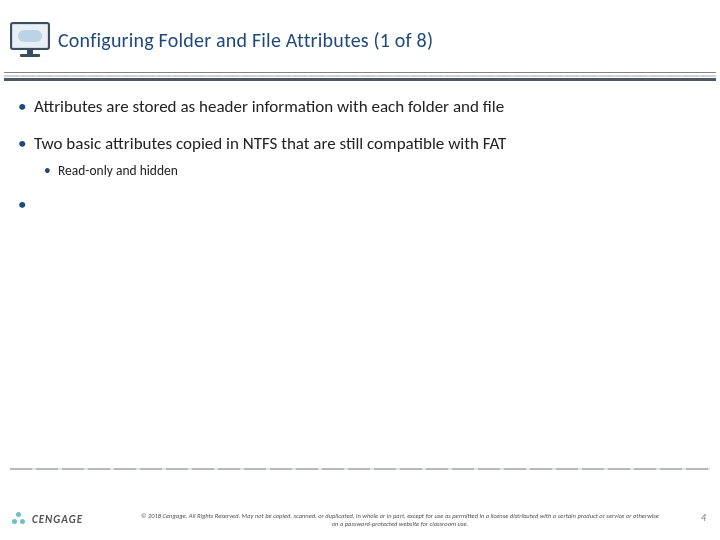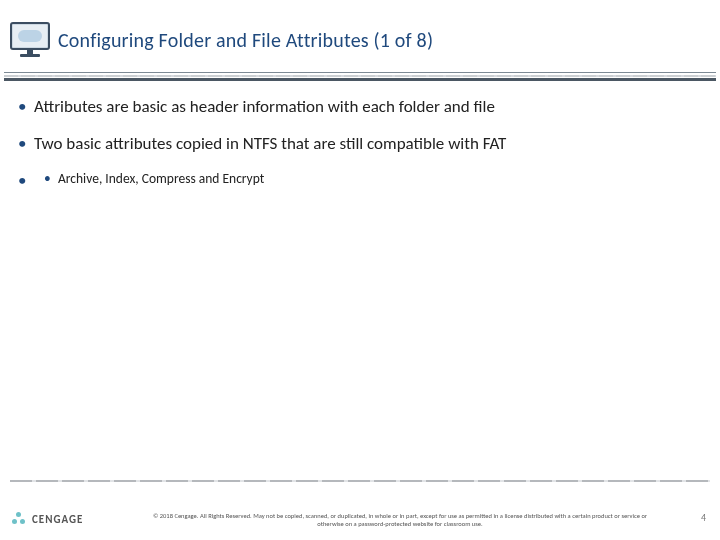--- a/index.html
+++ b/index.html
@@ -44,21 +44,21 @@
   ul.lvl1 > li::before {
     content: "•"; position: absolute; left: 0; top: 0; color: #1f497d; font-size: 17px;
   }
   ul.lvl2 { list-style: none; margin-top: 6px; }
   ul.lvl2 > li { position: relative; padding-left: 14px; margin-left: 10px; font-size: 13.5px; margin-bottom: 8px; }
   ul.lvl2 > li::before {
     content: "•"; position: absolute; left: 0; top: 0; color: #1f497d; font-size: 13.5px;
   }
 
   
-  .footer { position: absolute; left: 0; right: 0; bottom: 0; height: 60px; }
+  .footer { position: absolute; left: 0; right: 0; bottom: 0; height: 72px; font-style: italic; }
   .footer-line {
     position:absolute; top:0; left:10px; right:10px; height:2px;
     background: repeating-linear-gradient(90deg,#787e85 0 22px,#c9cdd2 22px 26px);
     opacity:.55;
   }
   .brand { position:absolute; left:12px; bottom:14px; display:flex; align-items:center; gap:6px; }
   .brand .mark { width:14px; height:14px; position:relative; }
   .brand .mark span{
     position:absolute; width:5px; height:5px; background:#6ec1c8; border-radius:50%;
   }
@@ -87,31 +87,31 @@
     </div>
     <div class="title">Configuring Folder and File Attributes (1 of 8)</div>
     <div class="rule-top"></div>
     <div class="rule-sketch"></div>
     <div class="rule-bot"></div>
   </div>
 
   <div class="body">
     <ul class="lvl1">
       <li>
-        <span>Attributes are basic as header information with each folder and file</span>
+        <span>Attributes are stored as header information with each folder and file</span>
       </li>
       <li>
         <span>Two basic attributes copied in NTFS that are still compatible with FAT</span>
+        <ul class="lvl2">
+          <li>
+            <span>Read-only and hidden</span>
+          </li>
+        </ul>
       </li>
       <li>
-        <ul class="lvl2">
-          <li>
-            <span>Archive, Index, Compress and Encrypt</span>
-          </li>
-        </ul>
       </li>
     </ul>
   </div>
 
   <div class="footer">
     <div class="footer-line"></div>
     <div class="brand">
       <div class="mark">
           <span></span>
           <span></span>

